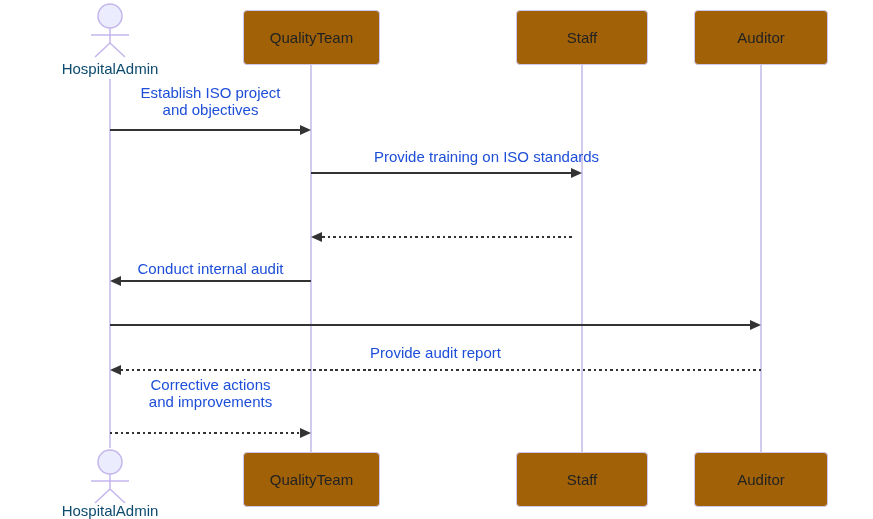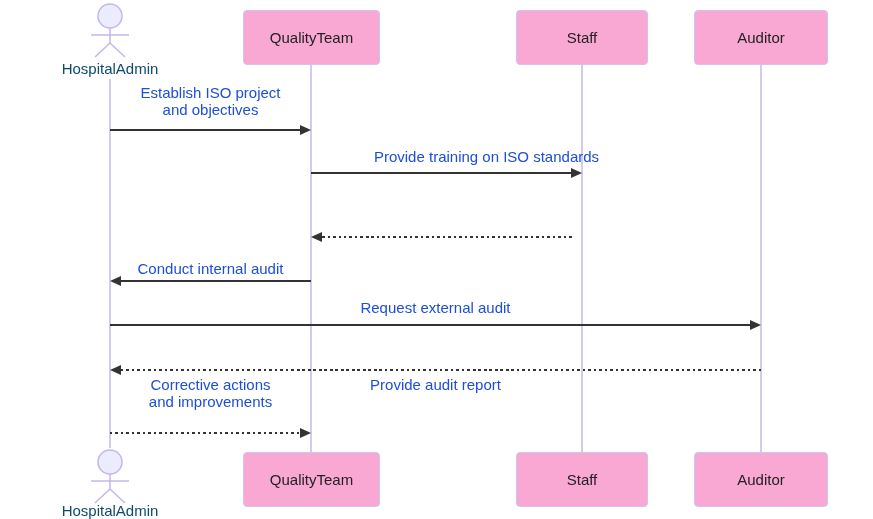--- a/index.html
+++ b/index.html
@@ -4,21 +4,21 @@
 <style>
   html,body { margin:0; padding:0; background:#fff; }
   #stage {
     position:relative; width:873px; height:519px; overflow:hidden;
     background:#fff;
     font-family:"Liberation Sans", sans-serif;
     color:#333;
   }
   .pbox {
     position:absolute; height:55px;
-    background:#f9a8d4; border:1px solid #CCC5F0; border-radius:4px;
+    background:#a16207; border:1px solid #CCC5F0; border-radius:4px;
     display:flex; align-items:center; justify-content:center;
     font-size:15px; color:#222; box-sizing:border-box;
   }
   .actor-label {
     position:absolute; width:140px; text-align:center;
     font-size:15px; color:#0c4a6e; line-height:16px;
   }
   .lifeline { position:absolute; width:2px; background:#D2CAEF; }
   .msg-label {
     position:absolute; text-align:center; font-size:15px; line-height:17px;
@@ -67,25 +67,24 @@
   <div class="mline" style="left:311px; top:172px; width:261px;"></div>
   <div class="head right" style="left:571px; top:168px;"></div>
 
   <div class="mline dashed" style="left:322px; top:236px; width:250px;"></div>
   <div class="head left" style="left:311px; top:232px;"></div>
 
   <div class="msg-label" style="left:110px; top:260px; width:201px;">Conduct internal audit</div>
   <div class="mline" style="left:121px; top:280px; width:190px;"></div>
   <div class="head left" style="left:110px; top:276px;"></div>
 
-  <div class="msg-label" style="left:110px; top:299px; width:651px;">Request external audit</div>
   <div class="mline" style="left:110px; top:324px; width:641px;"></div>
   <div class="head right" style="left:750px; top:320px;"></div>
 
-  <div class="msg-label" style="left:110px; top:344px; width:651px;margin-top:32px;">Provide audit report</div>
+  <div class="msg-label" style="left:110px; top:344px; width:651px;">Provide audit report</div>
   <div class="mline dashed" style="left:121px; top:369px; width:640px;"></div>
   <div class="head left" style="left:110px; top:365px;"></div>
 
   <div class="msg-label" style="left:110px; top:376px; width:201px;">Corrective actions
 and improvements</div>
   <div class="mline dashed" style="left:110px; top:432px; width:191px;"></div>
   <div class="head right" style="left:300px; top:428px;"></div>
 
   <svg class="actor-figure" style="left:78px; top:448px;" width="64" height="57" viewBox="0 0 64 57">
     <circle cx="32" cy="14" r="12" fill="#ECECFF" stroke="#C5B6EC" stroke-width="1.5"></circle>

